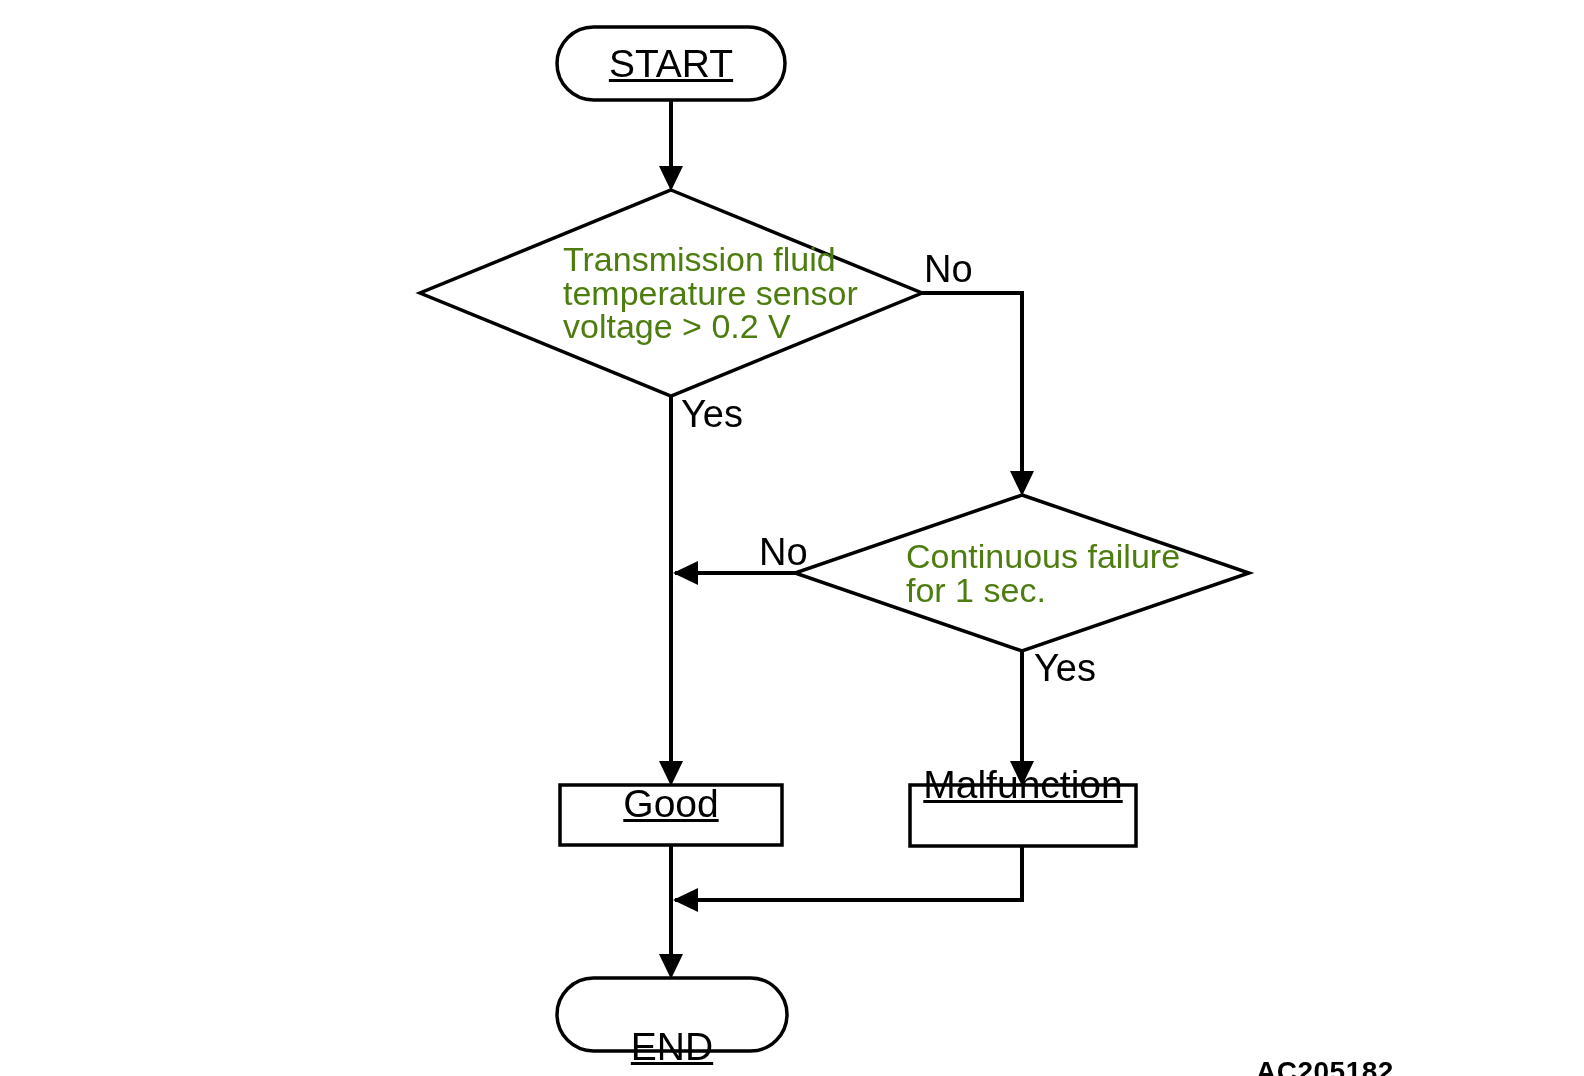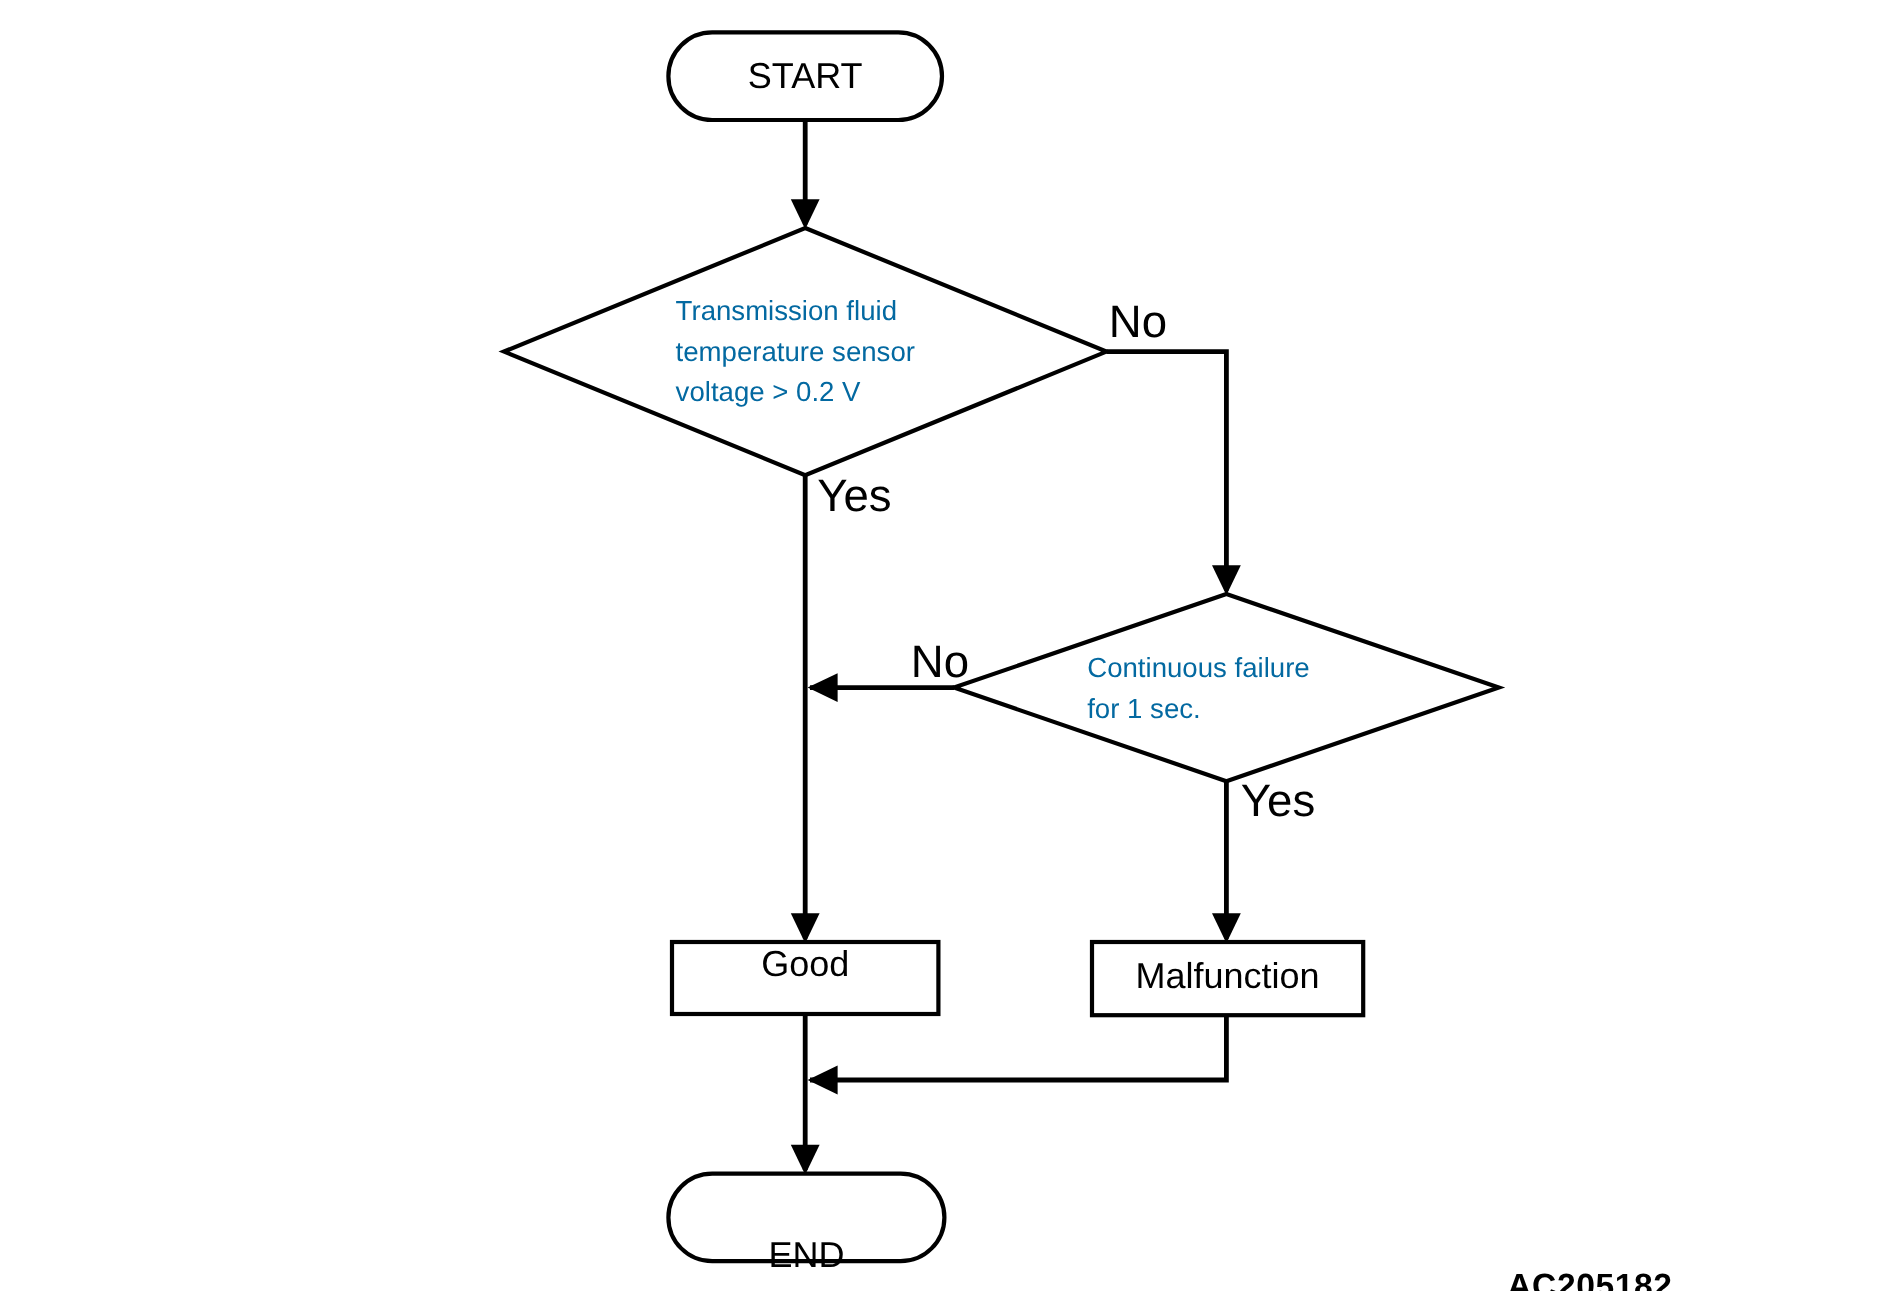--- a/index.html
+++ b/index.html
@@ -33,32 +33,33 @@
   }
   .flow-arrowhead {
     fill: #000000;
     stroke: none;
   }
   .node-label {
     position: absolute;
     display: flex;
     align-items: center;
     justify-content: center;
-    font-size: 30px;
+    font-size: 39px;
     line-height: 33px;
     color: #000000;
     text-align: center;
+    text-decoration: underline;
   }
   .decision-label {
     position: absolute;
-    font-size: 23px;
+    font-size: 34px;
     line-height: 33.5px;
     white-space: pre-line;
     text-align: left;
-    color: #0369a1;
+    color: #4d7c0f;
   }
   .edge-label {
     position: absolute;
     font-size: 38px;
     line-height: 30px;
     color: #000000;
   }
   .figure-code {
     position: absolute;
     left: 1256px;
@@ -105,21 +106,21 @@
 
   <div class="decision-label" style="left:563px; top:243px;">Transmission fluid
 temperature sensor
 voltage &gt; 0.2 V</div>
 
   <div class="decision-label" style="left:906px; top:540px;">Continuous failure
 for 1 sec.</div>
 
   <div class="node-label" style="left:560px; top:773px; width:222px; height:60px;">Good</div>
 
-  <div class="node-label" style="left:910px; top:785px; width:226px; height:56px;">Malfunction</div>
+  <div class="node-label" style="left:910px; top:756px; width:226px; height:56px;">Malfunction</div>
 
   <div class="node-label" style="left:557px; top:1010px; width:230px; height:73px;">END</div>
 
   <div class="edge-label" style="left:924px; top:254px;">No</div>
 
   <div class="edge-label" style="left:681px; top:399px;">Yes</div>
 
   <div class="edge-label" style="left:759px; top:537px;">No</div>
 
   <div class="edge-label" style="left:1034px; top:653px;">Yes</div>

